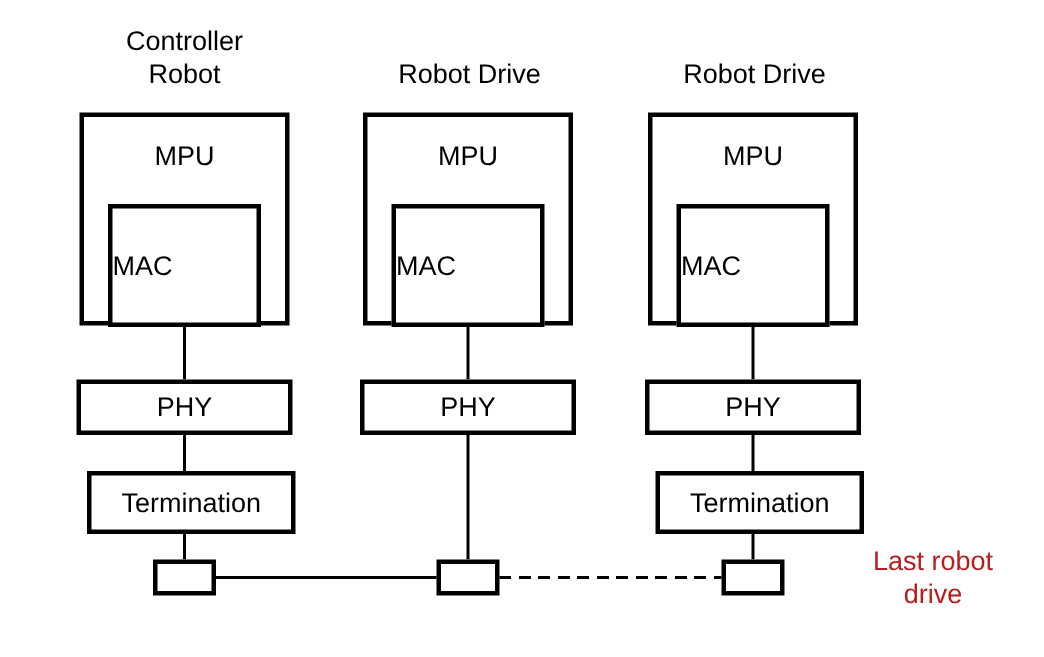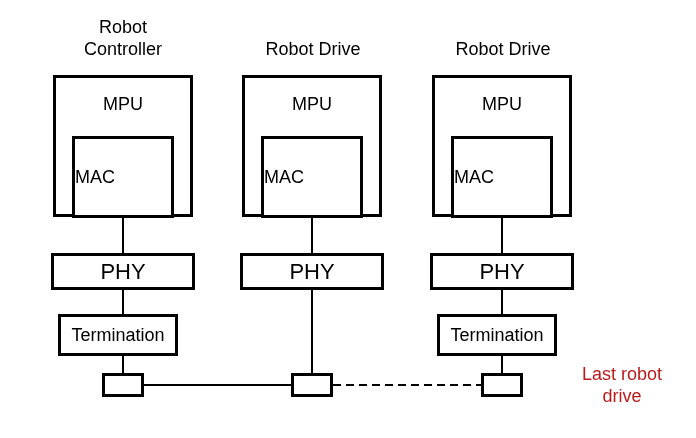--- a/index.html
+++ b/index.html
@@ -37,24 +37,24 @@
     margin-top: 16px;
   }
   .mac-box {
     width: 102px; height: 82px; top: 136px;
     display: flex; align-items: center; 
     font-size: 18px;
   }
   .phy-box {
     width: 144px; height: 37px; top: 253px;
     display: flex; align-items: center; justify-content: center;
-    font-size: 22px;
+    font-size: 18px;
   }
   .term-box {
-    width: 120px; height: 42px; top: 314px;
+    width: 139px; height: 42px; top: 314px;
     display: flex; align-items: center; justify-content: center;
     font-size: 18px;
   }
   .bus-node {
     width: 42px; height: 24px; top: 373px;
   }
   .vline {
     position: absolute;
     width: 2px;
     background: #000000;
@@ -77,22 +77,22 @@
     line-height: 22px;
     color: #b91c1c;
   }
 </style>
 </head>
 <body>
 
 <div class="canvas">
 
   <div class="col-title" style="left:33px; top:16px;">
+    <div>Controller</div>
     <div>Robot</div>
-    <div>Controller</div>
   </div>
 
   <div class="box mpu-box" style="left:53px;">
     <div class="mpu-label">MPU</div>
   </div>
   <div class="box mac-box" style="left:72px;">
     <span>MAC</span>
   </div>
 
   <div class="vline" style="left:122px; top:217px; height:36px;"></div>

